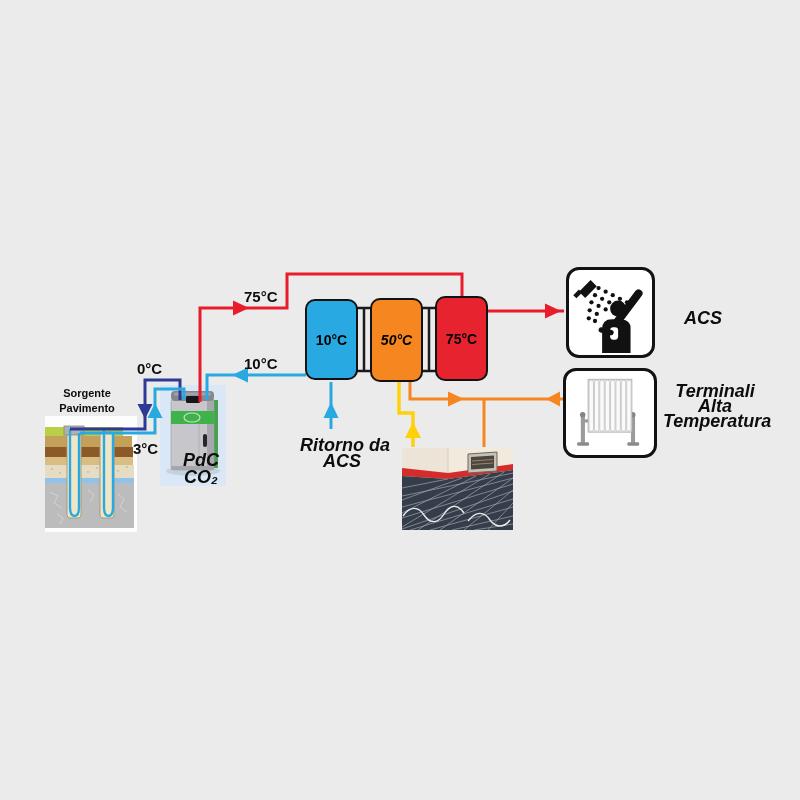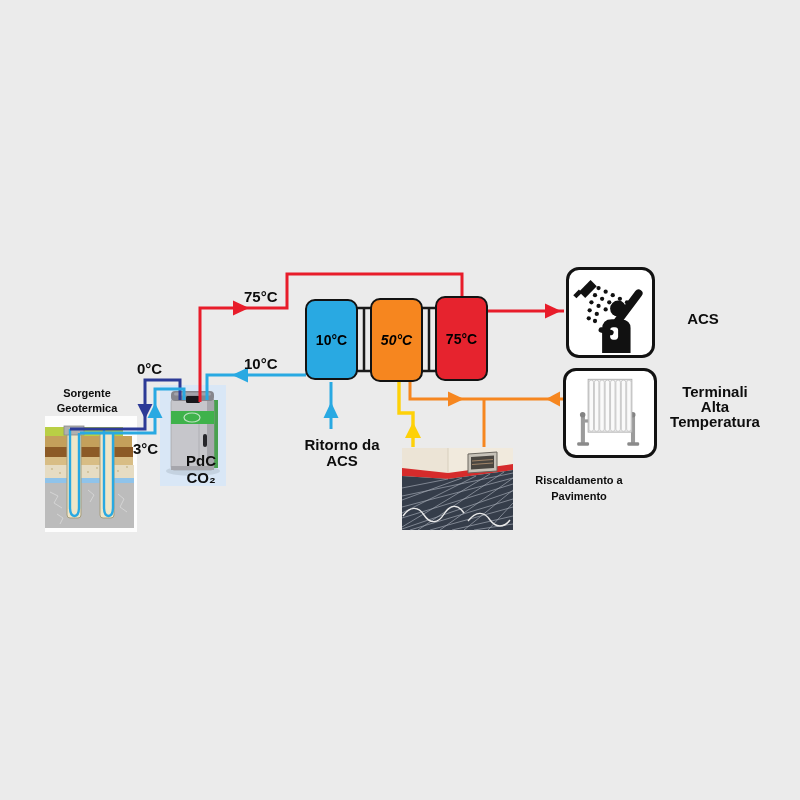--- a/index.html
+++ b/index.html
@@ -21,21 +21,21 @@
     font-weight:700;font-size:14px;color:#000;
   }
   .tank-blue{background:var(--tank_blue,#29a9e2);}
   .tank-orange{background:var(--tank_orange,#f6861f);font-style:italic;}
   .tank-red{background:var(--tank_red,#e6232e);}
   .outbox{
     position:absolute;box-sizing:border-box;background:var(--box_bg,#fff);
     border:3px solid #121212;border-radius:13px;
     display:flex;align-items:center;justify-content:center;
   }
-  .big{font-size:15px;}
+  .big{font-size:18px;font-style:italic;}
   .lh16{line-height:16px;margin-left:12px;}
   .lh17{line-height:17px;}
 </style>
 </head>
 <body>
 
 <div id="canvas">
 
   <svg id="overlay" viewBox="0 0 800 800">
 
@@ -233,42 +233,38 @@
         <rect x="47.6" y="9" width="4.9" height="56" rx="2.2" fill="#fafafa" stroke="#bdbdbd" stroke-width="0.8"></rect>
         <rect x="53.5" y="9" width="4.9" height="56" rx="2.2" fill="#fafafa" stroke="#bdbdbd" stroke-width="0.8"></rect>
         <rect x="59.4" y="9" width="4.9" height="56" rx="2.2" fill="#fafafa" stroke="#bdbdbd" stroke-width="0.8"></rect>
         <rect x="65.3" y="9" width="4.9" height="56" rx="2.2" fill="#fafafa" stroke="#bdbdbd" stroke-width="0.8"></rect>
       </g>
     </svg>
   </div>
 
   <div class="lbl" style="left:36px;top:386px;width:102px;">
     <div>Sorgente</div>
-    <div>Geotermica</div>
+    <div>Pavimento</div>
   </div>
 
   <div class="lbl temp" style="left:137px;top:361px;text-align:right;">0°C</div>
   <div class="lbl temp" style="left:133px;top:441px;">3°C</div>
   <div class="lbl temp" style="left:244px;top:289px;">75°C</div>
   <div class="lbl temp" style="left:244px;top:356px;">10°C</div>
 
   <div class="lbl big lh17" style="left:171px;top:452px;width:60px;">
     <div>PdC</div>
     <div>CO₂</div>
   </div>
 
   <div class="lbl big lh16" style="left:288px;top:437px;width:84px;">
     <div>Ritorno da</div>
     <div>ACS</div>
   </div>
 
-  <div class="lbl lh16" style="left:505px;top:472px;width:124px;">
-    <div>Riscaldamento a</div>
-    <div>Pavimento</div>
-  </div>
 
   <div class="lbl big" style="left:678px;top:311px;width:50px;">ACS</div>
 
   <div class="lbl big" style="left:663px;top:384px;width:104px;">
     <div>Terminali</div>
     <div>Alta</div>
     <div>Temperatura</div>
   </div>
 
 </div>

